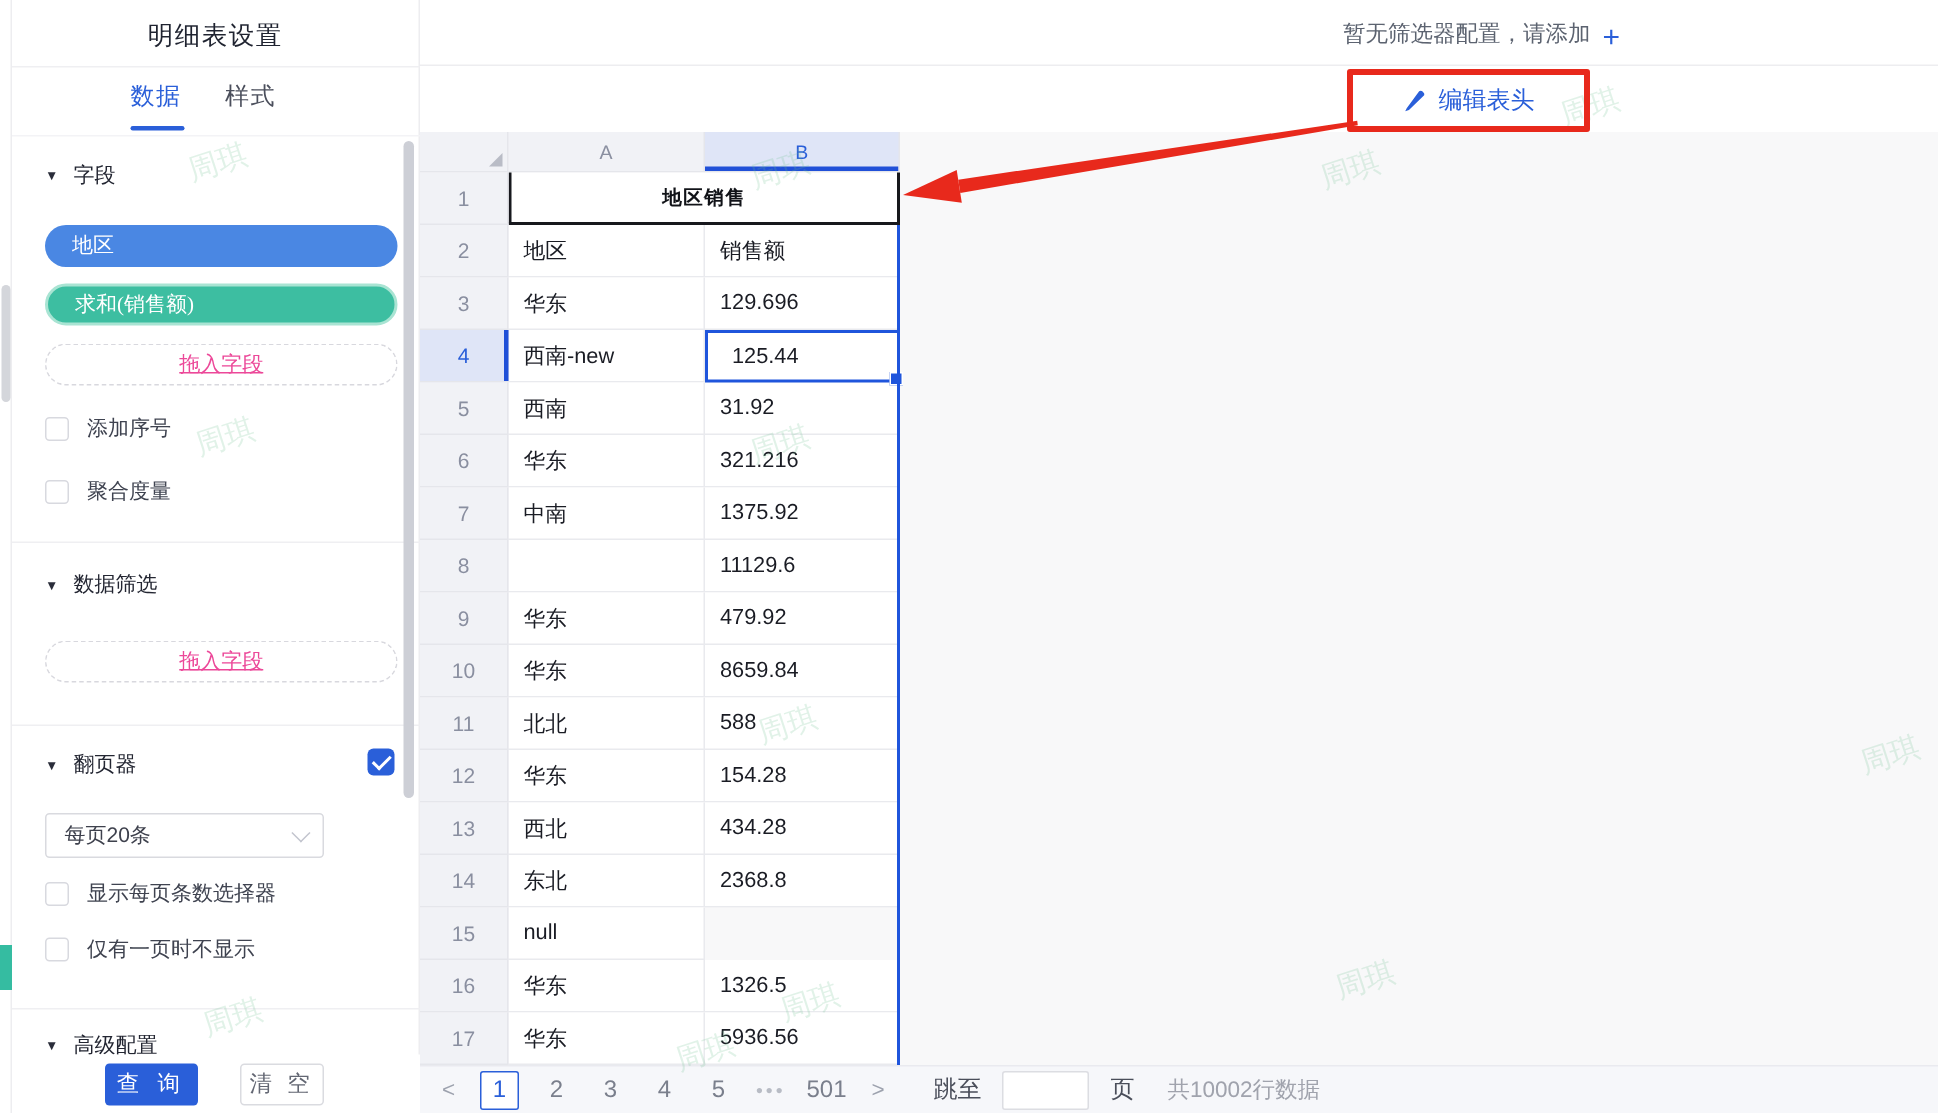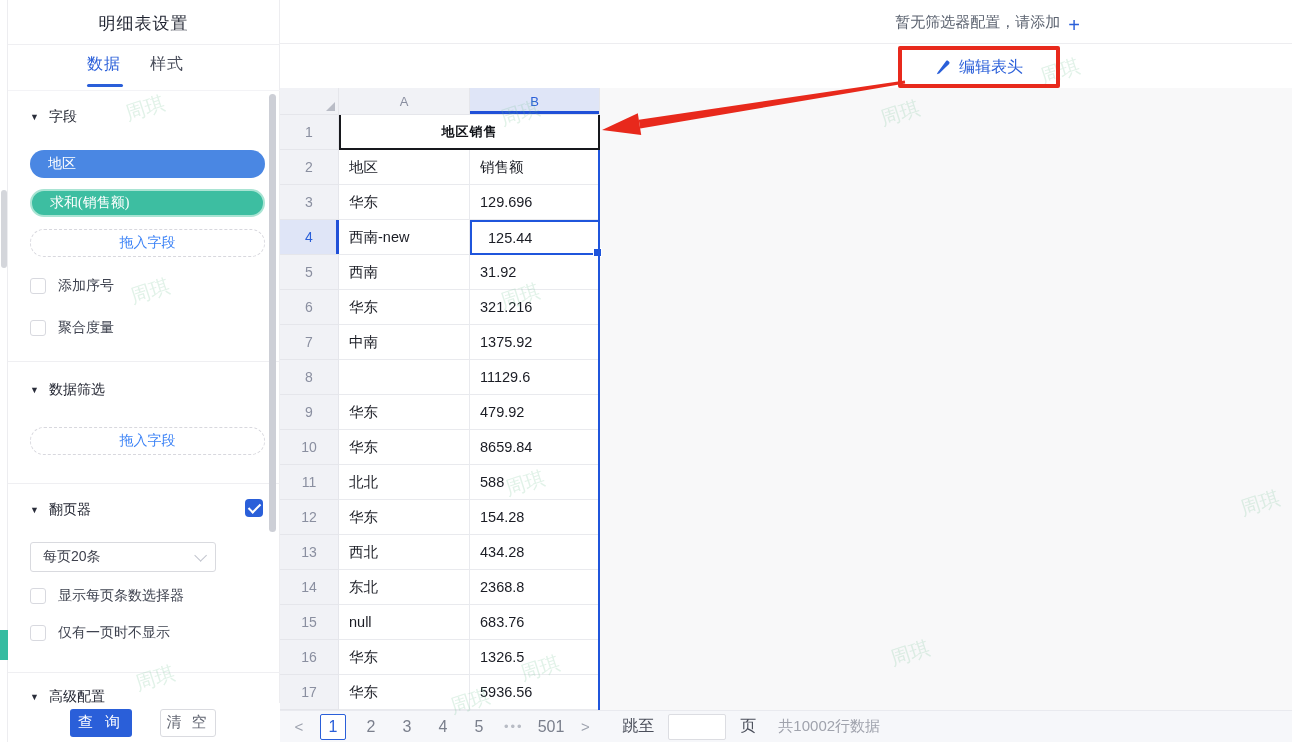--- a/index.html
+++ b/index.html
@@ -19,21 +19,21 @@
   .tabs { position:absolute; top:54px; left:0; width:100%; height:34px; }
   .tab { position:absolute; top:0; font-size:16px; letter-spacing:1px; cursor:pointer; }
   .tab.active { color:#2A5FD9; font-weight:500; }
   .tab.inactive { color:#4B4F5C; }
   .tab-underline { position:absolute; left:79px; top:30px; width:36px; height:3px; background:#2A5FD9; border-radius:2px; }
   .sec-head { position:absolute; left:22px; font-size:14px; color:#232632; display:flex; align-items:center; gap:10px; }
   .tri { font-size:9px; color:#2A2D3A; }
   .pill { position:absolute; left:22px; width:235px; height:28px; border-radius:14px; font-size:14px; color:#fff; display:flex; align-items:center; padding-left:18px; }
   .pill-blue { background:#4A87E3; }
   .pill-green { background:#3DBEA1; border:2px solid #A9E4D3;font-family:Liberation Serif, serif; }
-  .pill-dashed { border:1px dashed #D8D8DE; color:#3b82f6; background:#fff; justify-content:center; padding-left:0; }
+  .pill-dashed { border:1px dashed #D8D8DE; color:#ec4899; background:#fff; justify-content:center; padding-left:0;text-decoration:underline; }
   .cb-row { position:absolute; left:22px; display:flex; align-items:center; gap:12px; font-size:14px; color:#3F4350; }
   .cb { width:16px; height:16px; border:1px solid #D8D9DF; border-radius:3px; background:#fff; flex:0 0 auto; }
   .cb.checked { position:relative; width:18px; height:18px; background:#2A5FD9; border:none; border-radius:4px; }
   .cb.checked::after { content:""; position:absolute; left:6px; top:2px; width:5px; height:10px; border:solid #fff; border-width:0 2px 2px 0; transform:rotate(45deg); }
   .select-box { position:absolute; left:22px; width:186px; height:30px; border:1px solid #D9DADF; border-radius:3px; background:#fff; display:flex; align-items:center; padding:0 12px; font-size:14px; color:#3E414D; }
   .chev { margin-left:auto; width:9px; height:9px; border-right:1.5px solid #C2C5CE; border-bottom:1.5px solid #C2C5CE; transform:rotate(45deg) translateY(-3px); }
   .sb-scrollbar { position:absolute; right:3px; top:94px; width:7px; height:438px; background:#CDCFD6; border-radius:4px; }
   .sb-btnbar { position:absolute; left:0; top:703px; width:272px; height:39px; background:#fff; display:flex; align-items:center; gap:28px; padding-left:62px; z-index:2; }
   .btn-query { width:62px; height:28px; background:#2A5FD9; color:#fff; font-size:15px; border:none; border-radius:3px; letter-spacing:4px; cursor:pointer; font-family:inherit; }
   .btn-clear { width:56px; height:28px; background:#fff; color:#62share6671; color:#636773; font-size:15px; border:1px solid #DADBE0; border-radius:3px; letter-spacing:3px; cursor:pointer; font-family:inherit; }
@@ -253,21 +253,20 @@
           <div class="cell cellB">434.28</div>
         </div>
         <div class="trow">
           <div class="rowhead">14</div>
           <div class="cell cellA">东北</div>
           <div class="cell cellB">2368.8</div>
         </div>
         <div class="trow">
           <div class="rowhead">15</div>
           <div class="cell cellA">null</div>
-          <div class="cell cellB">683.76</div>
         </div>
         <div class="trow">
           <div class="rowhead">16</div>
           <div class="cell cellA">华东</div>
           <div class="cell cellB">1326.5</div>
         </div>
         <div class="trow">
           <div class="rowhead">17</div>
           <div class="cell cellA">华东</div>
           <div class="cell cellB">5936.56</div>

